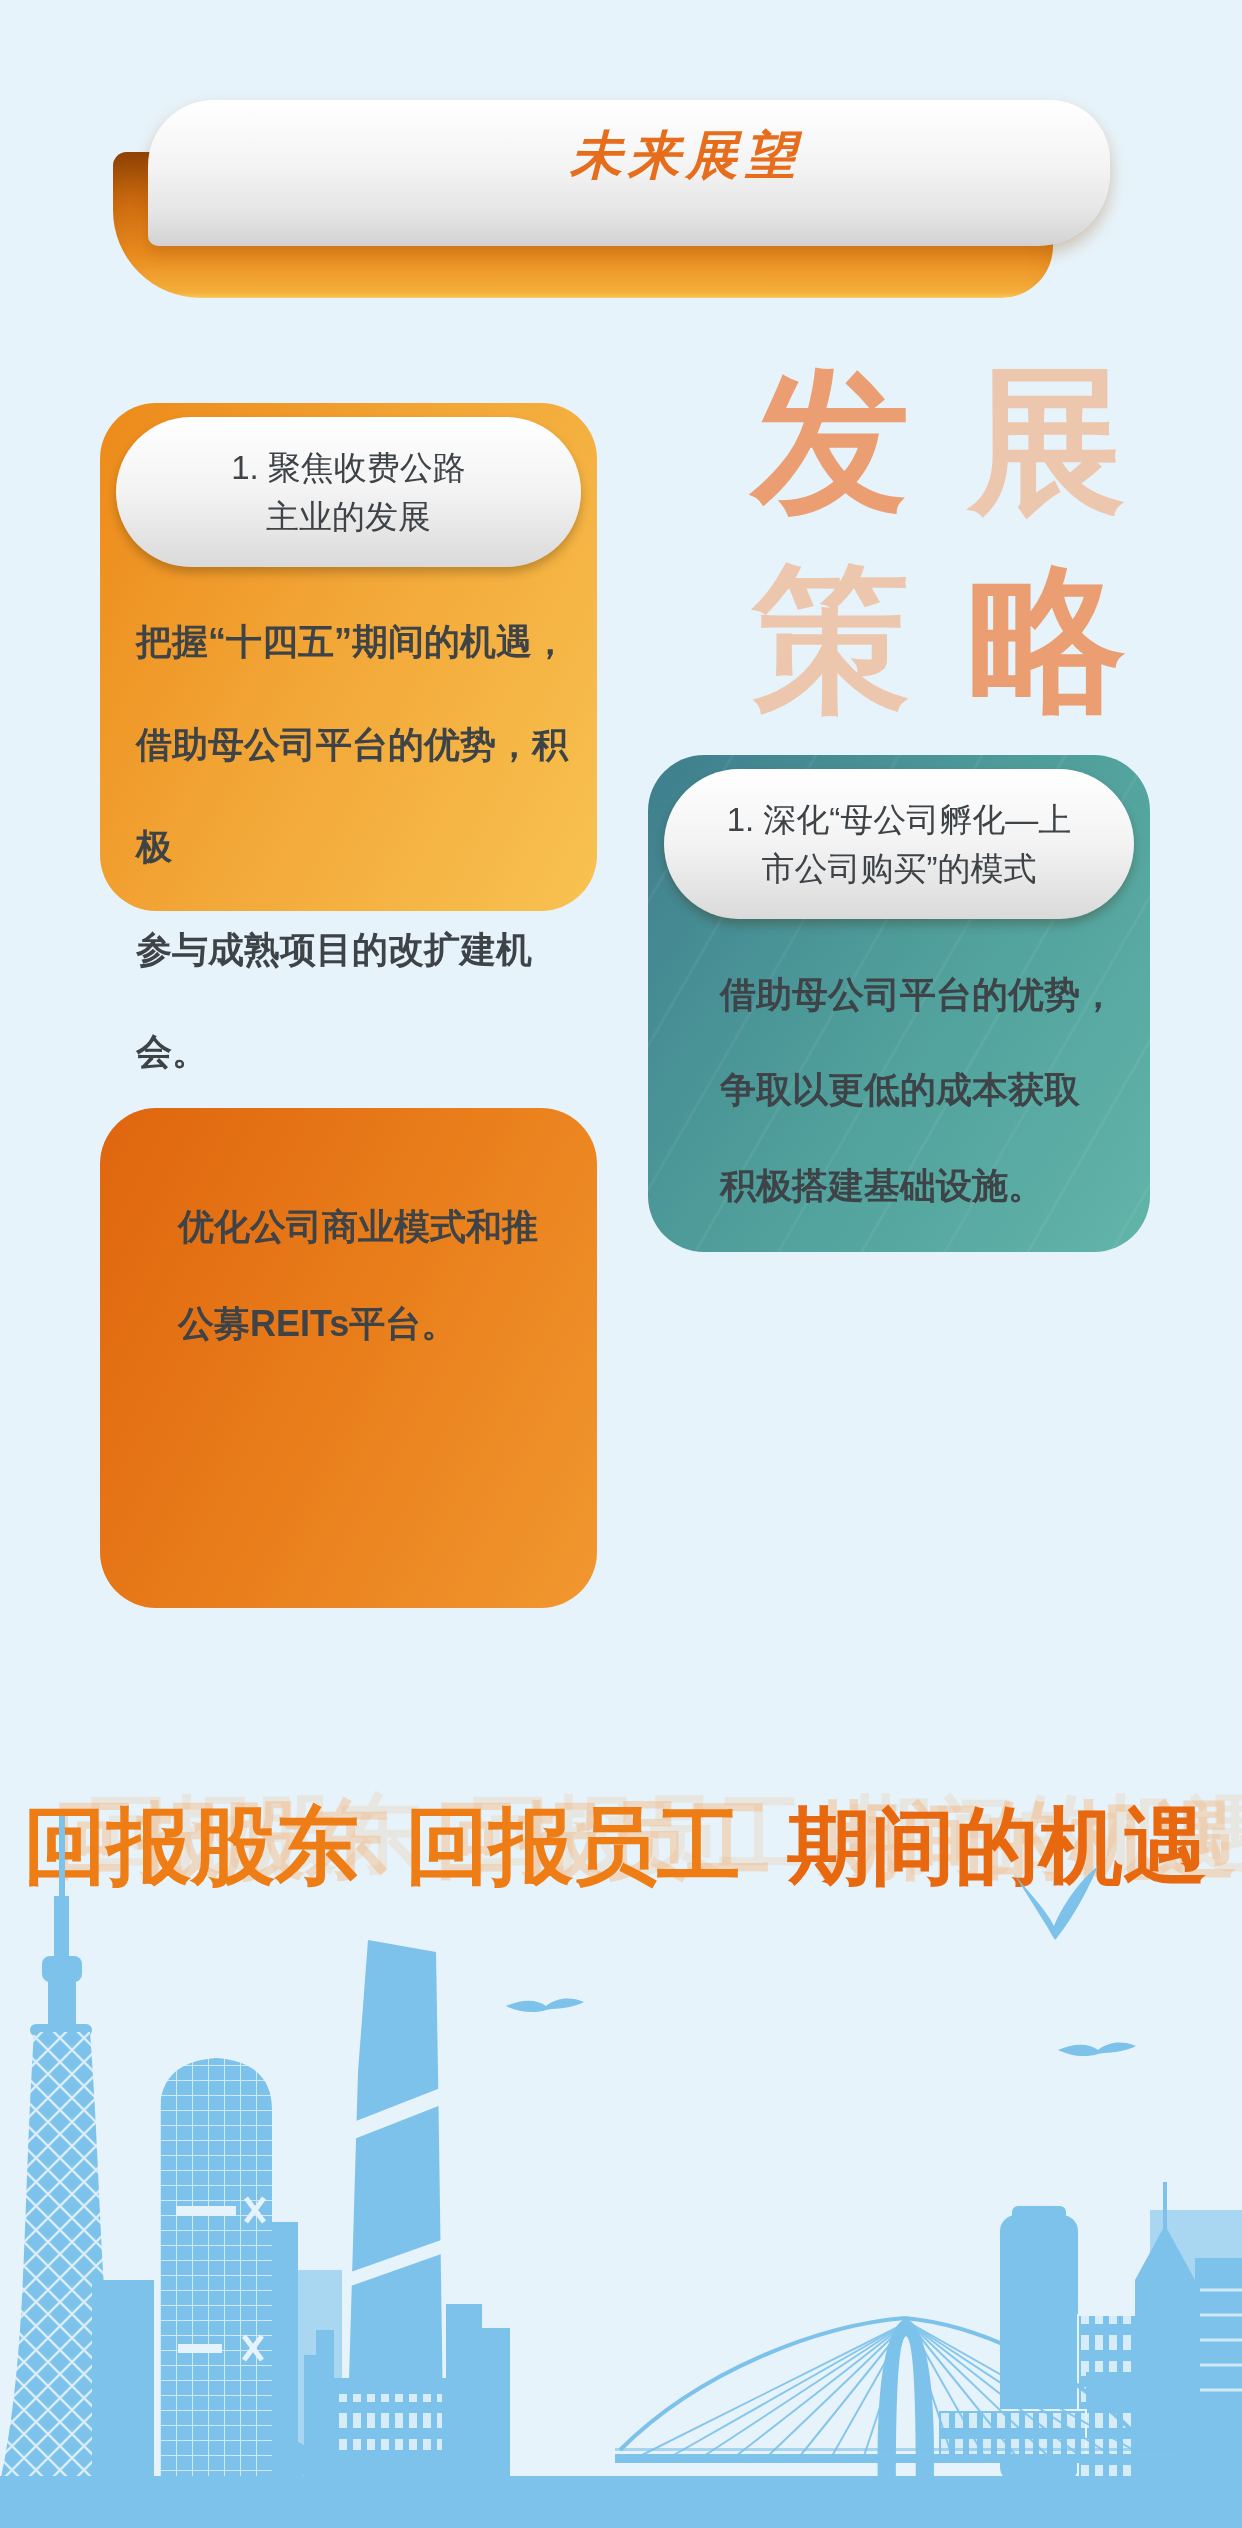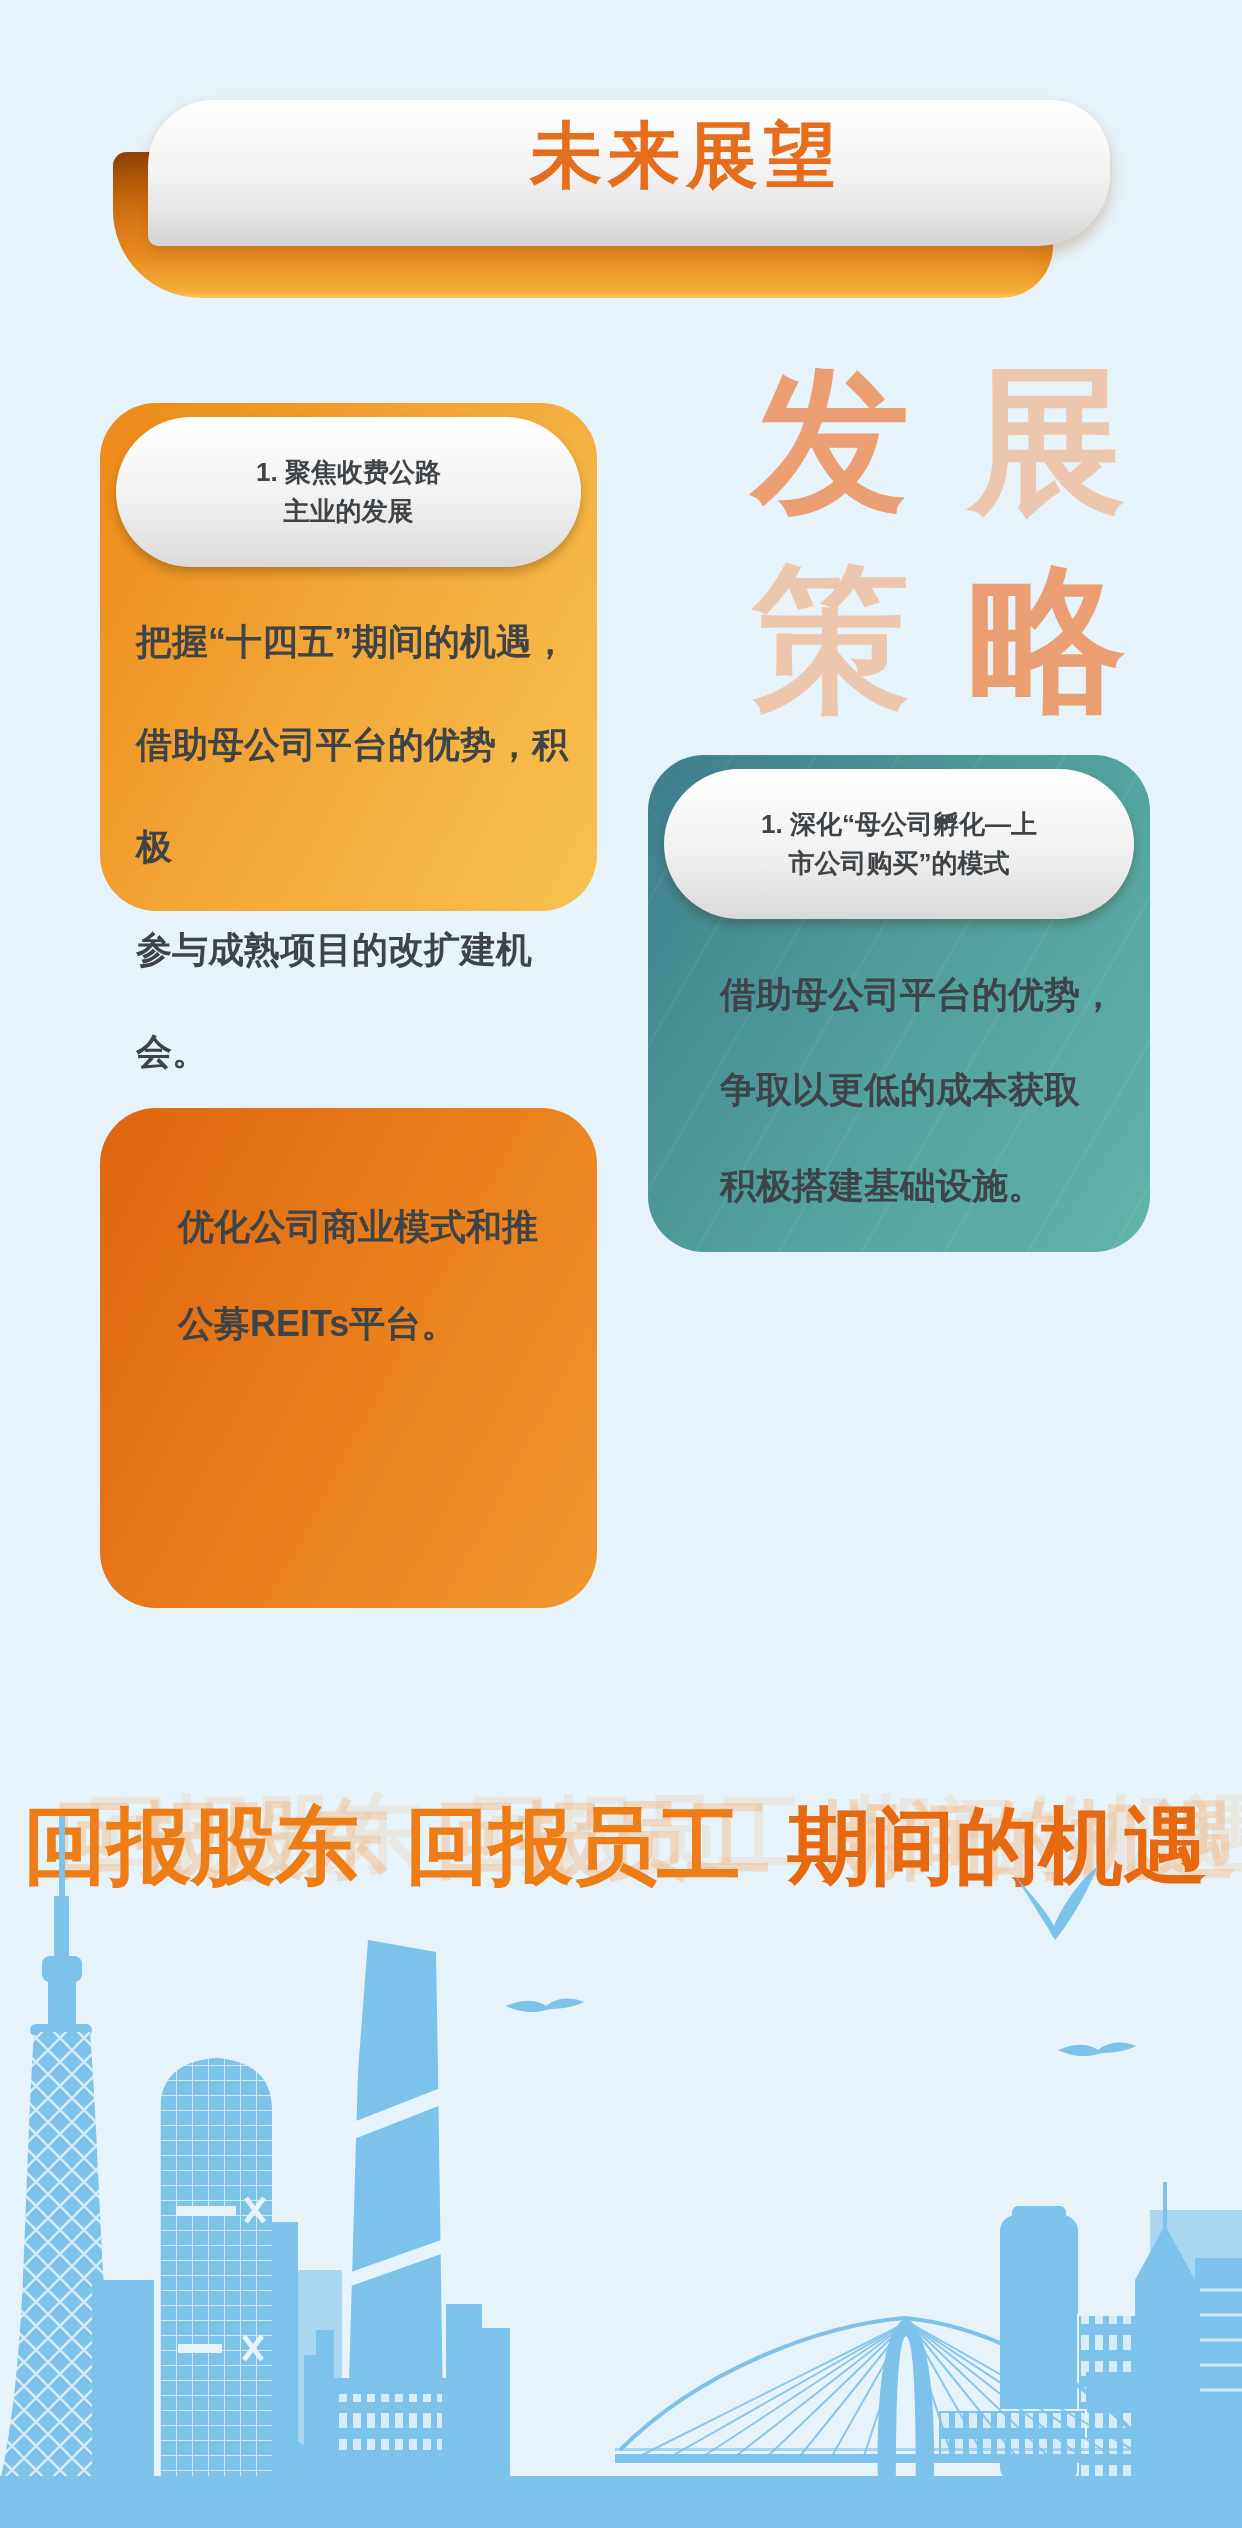--- a/index.html
+++ b/index.html
@@ -17,21 +17,21 @@
     border-radius:66px 60px 72px 10px;
     box-shadow:0 8px 16px rgba(150,80,10,.30);}
   .hdr-tab{position:absolute;left:0;top:0;width:234px;height:146px;
     background:linear-gradient(180deg,#eeb026 0%,#e39714 55%,#d8860e 100%);
     border-radius:66px 105px 115px 10px;
     display:flex;align-items:center;justify-content:center;}
   .hdr-num{font-family:"DejaVu Serif","Liberation Serif",serif;font-style:italic;font-weight:700;
     font-size:106px;color:#ffffff;line-height:1;padding-bottom:6px;text-shadow:0 3px 5px rgba(130,70,0,.35);}
   .hdr-title{position:absolute;left:234px;right:120px;top:0;height:111px;
     display:flex;align-items:center;justify-content:center;
-    font-size:72px;font-weight:900;letter-spacing:6px;color:#e56d1c;}
+    font-size:52px;font-weight:900;letter-spacing:6px;color:#e56d1c;font-style:italic;}
 
   
   .strategy{position:absolute;left:752px;top:362px;}
   .s-row{display:flex;gap:58px;margin-bottom:40px;font-size:158px;font-weight:800;line-height:1;}
   .t-dark{color:#eb9e71;}
   .t-light{color:#edc7ad;}
 
   
   .card{position:absolute;border-radius:56px;}
   .card-1{left:100px;top:403px;width:497px;height:508px;
@@ -39,21 +39,21 @@
   .card-2{left:648px;top:755px;width:502px;height:497px;
     background:
       repeating-linear-gradient(120deg,rgba(255,255,255,.05) 0 3px,rgba(255,255,255,0) 3px 72px),
       linear-gradient(125deg,#3f7e8d 0%,#4f9e9b 48%,#62b5a9 100%);}
   .card-3{left:100px;top:1108px;width:497px;height:500px;
     background:linear-gradient(118deg,#df650e 0%,#e97e1b 50%,#f1982f 100%);}
   .pill{margin:14px 16px 0;height:150px;border-radius:78px;
     background:linear-gradient(180deg,#ffffff 0%,#f3f3f3 50%,#dadada 100%);
     box-shadow:0 6px 10px rgba(60,35,5,.28);
     display:flex;align-items:center;justify-content:center;}
-  .pill-title{font-size:26px;font-weight:700;line-height:1.5;color:#3e4347;
+  .pill-title{font-size:33px;font-weight:400;line-height:1.5;color:#3e4347;
     text-align:center;white-space:pre-line;}
   .card-body{font-size:36px;font-weight:700;color:#3e4347;white-space:pre-line;}
   .card-1 .card-body{margin:24px 28px 0 36px;line-height:2.85;}
   .card-2 .card-body{margin:28px 26px 0 72px;line-height:2.65;}
   .card-3 .card-body{margin:70px 36px 0 78px;line-height:2.7;}
 
   
   .slogan{position:absolute;left:0;right:12px;top:1796px;display:flex;justify-content:center;gap:46px;
     font-family:"DejaVu Serif","Liberation Serif",serif;font-weight:900;font-size:84px;line-height:1.2;}
   .slogan span{text-shadow:30px -6px 0 rgba(242,178,118,.42),62px -12px 0 rgba(242,178,118,.20);}

